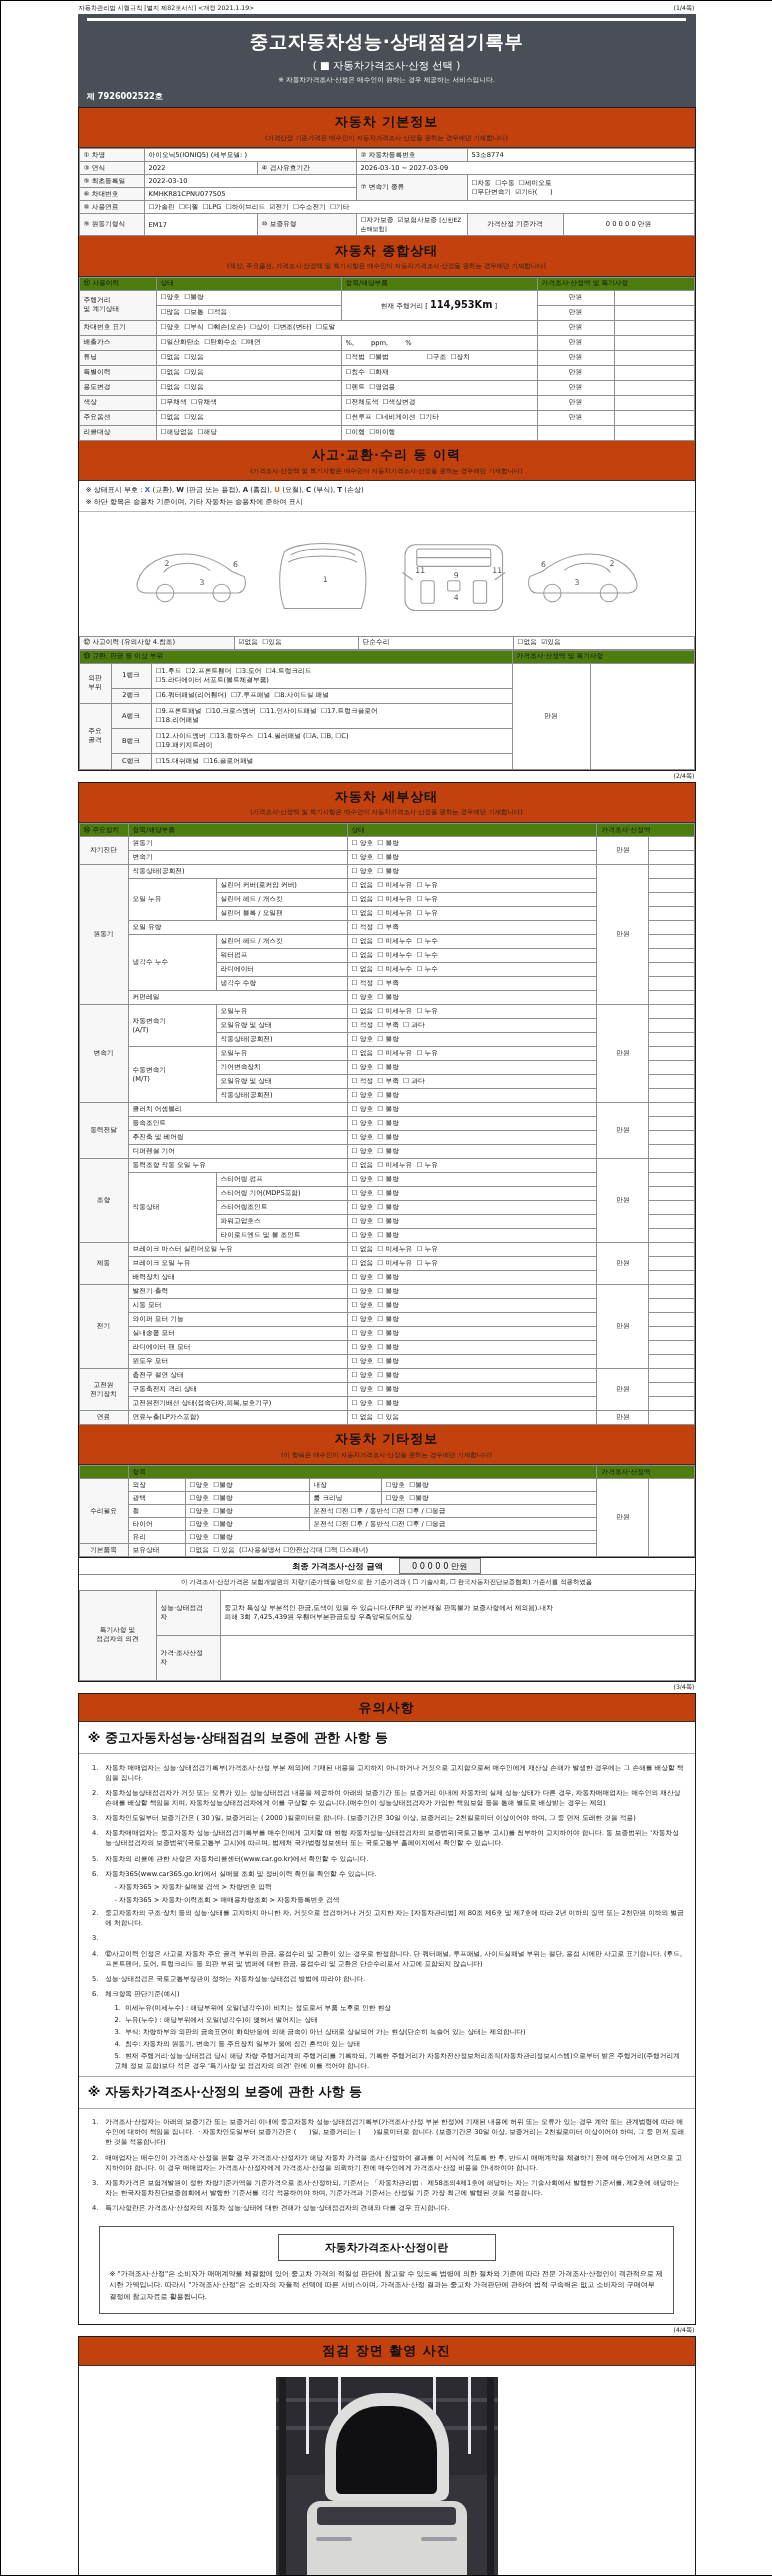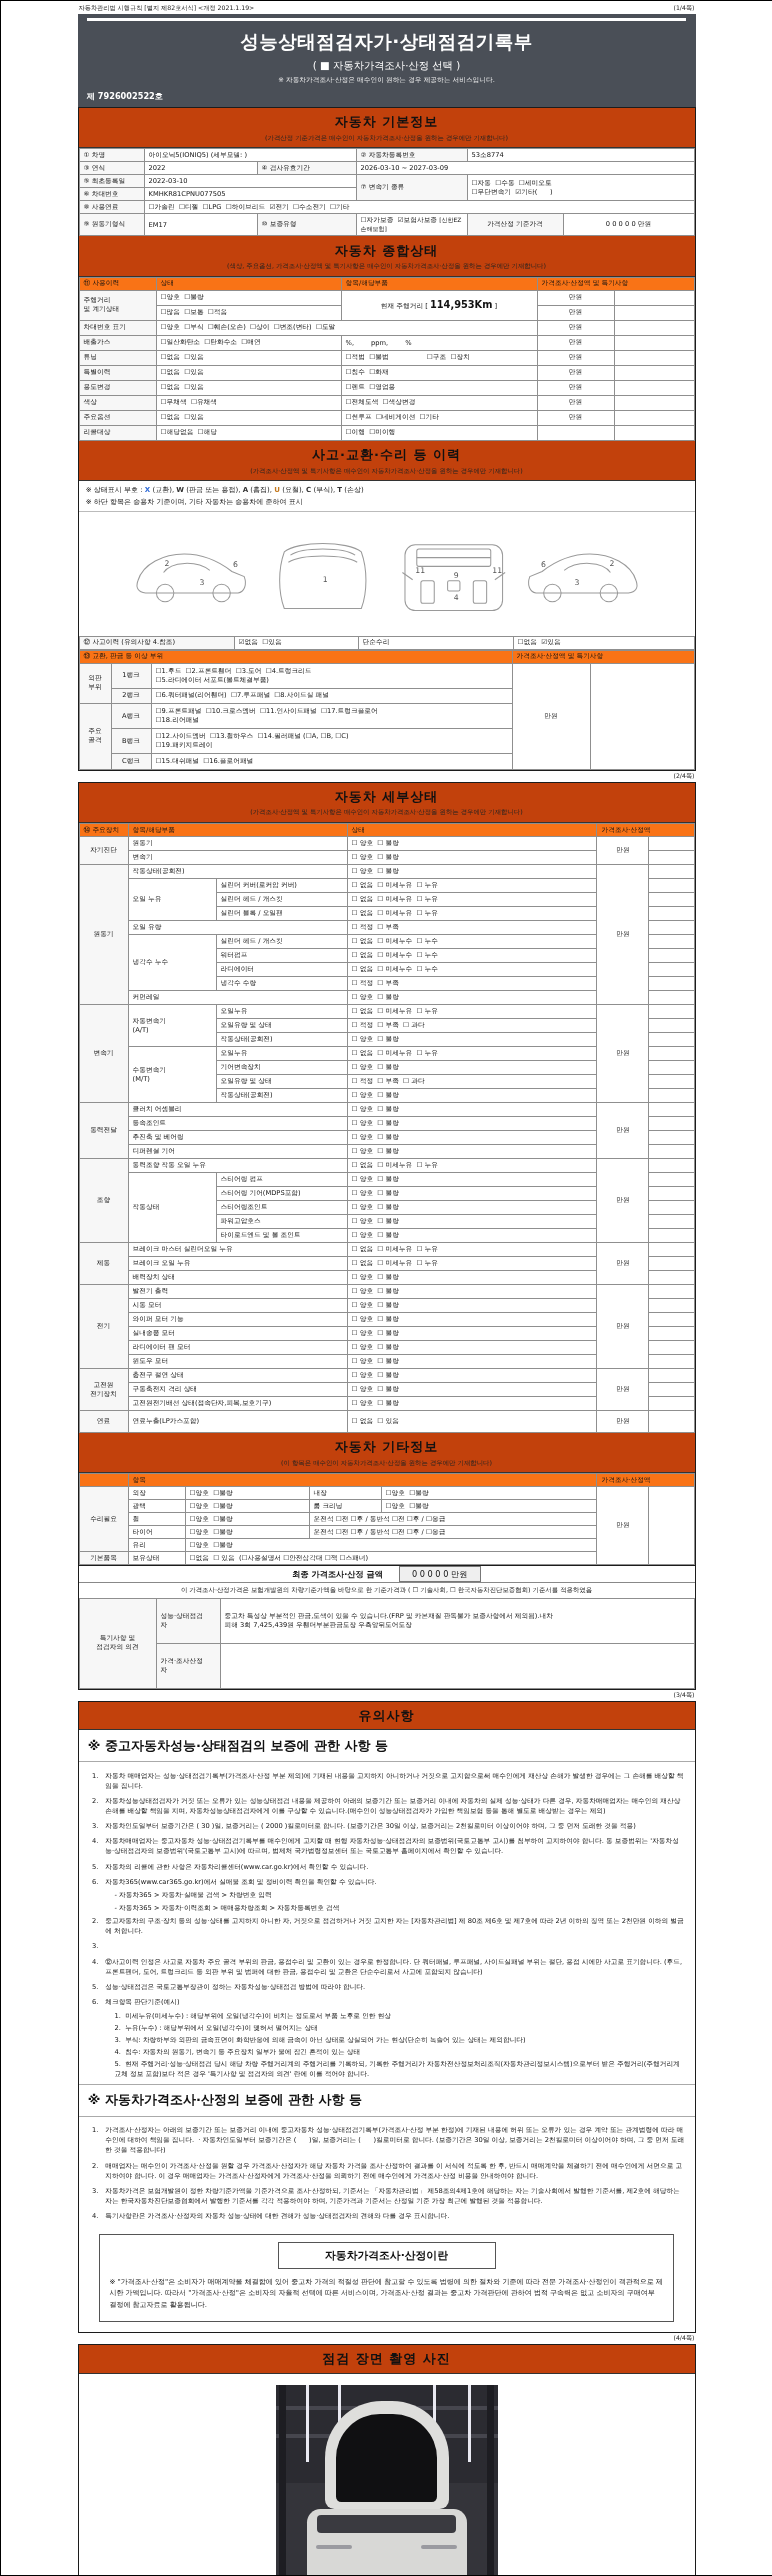--- a/index.html
+++ b/index.html
@@ -16,21 +16,21 @@
   .doc-note{text-align:center;font-size:6.7px;margin-top:3.1px;color:#f0f0f0;}
   .doc-no{font-size:8.2px;font-weight:bold;margin-top:6.2px;}
   
   .block{border:1px solid #1c1c1c;background:#fff;box-sizing:border-box;}
   .sec-h{background:#c2410c;border-bottom:0.8px solid #333;text-align:center;padding:5.2px 3.1px 4.6px 3.1px;}
   .sec-t{font-size:13px;font-weight:bold;letter-spacing:1px;}
   .sec-s{font-size:6.4px;margin-top:2.6px;color:#222;}
   table{border-collapse:collapse;width:100%;table-layout:fixed;}
   td,th{border:0.5px solid #8f8f8f;padding:1.5px 4.1px;font-size:6.7px;vertical-align:middle;box-sizing:border-box;word-break:break-all;}
   .lab{background:#f7f7f7;}
-  .hdr td{background:#f97316;font-size:6.7px;}
+  .hdr td{background:#4d7c0f;font-size:6.7px;}
   .c{text-align:center;}
   .big-km{font-size:9.8px;font-weight:bold;}
   .won{text-align:center;color:#222;}
   .small{font-size:6px;}
   
   .legend{padding:4.1px 7.2px 1px 7.2px;font-size:7px;border-bottom:0;}
   .legend2{padding:1px 7.2px 4.1px 7.2px;font-size:7px;border-bottom:0.5px solid #bbb;}
   .diagram-wrap{padding:3.1px 0 5.2px 0;text-align:center;}
   
   .not-sub{font-size:13px;font-weight:bold;padding:6.2px 9.3px;border-bottom:0.5px solid #aaa;}
@@ -62,21 +62,21 @@
 <div class="frame">
 <div class="col">
 
   <div class="topline">
     <span>자동차관리법 시행규칙 [별지 제82호서식] &lt;개정 2021.1.19&gt;</span>
     <span>(1/4쪽)</span>
   </div>
 
   <div class="dochead">
     <div class="wline"></div>
-    <div class="doc-title">성능상태점검자가·상태점검기록부</div>
+    <div class="doc-title">중고자동차성능·상태점검기록부</div>
     <div class="doc-sub">( ■ 자동차가격조사·산정 선택 )</div>
     <div class="doc-note">※ 자동차가격조사·산정은 매수인이 원하는 경우 제공하는 서비스입니다.</div>
     <div class="doc-no">제 7926002522호</div>
   </div>
 
   <div class="block">
 
     <div class="sec-h">
       <div class="sec-t">자동차 기본정보</div>
       <div class="sec-s">(가격산정 기준가격은 매수인이 자동차가격조사·산정을 원하는 경우에만 기재합니다)</div>
@@ -578,21 +578,21 @@
             <tr style="height: 14px;">
               <td colspan="2">구동축전지 격리 상태</td>
               <td>☐ 양호&nbsp;&nbsp;☐ 불량</td>
               <td></td>
             </tr>
             <tr style="height: 14px;">
               <td colspan="2">고전원전기배선 상태(접속단자,피복,보호기구)</td>
               <td>☐ 양호&nbsp;&nbsp;☐ 불량</td>
               <td></td>
             </tr>
-            <tr style="height: 22px; border-radius: 6px;">
+            <tr style="height: 14px; border-radius: 6px;">
               <td class="lab c" rowspan="1">연료</td>
               <td colspan="2">연료누출(LP가스포함)</td>
               <td>☐ 없음&nbsp;&nbsp;☐ 있음</td>
               <td class="won" rowspan="1">만원</td>
               <td></td>
             </tr>
           </tbody>
     </table>
 
     <div class="sec-h">

